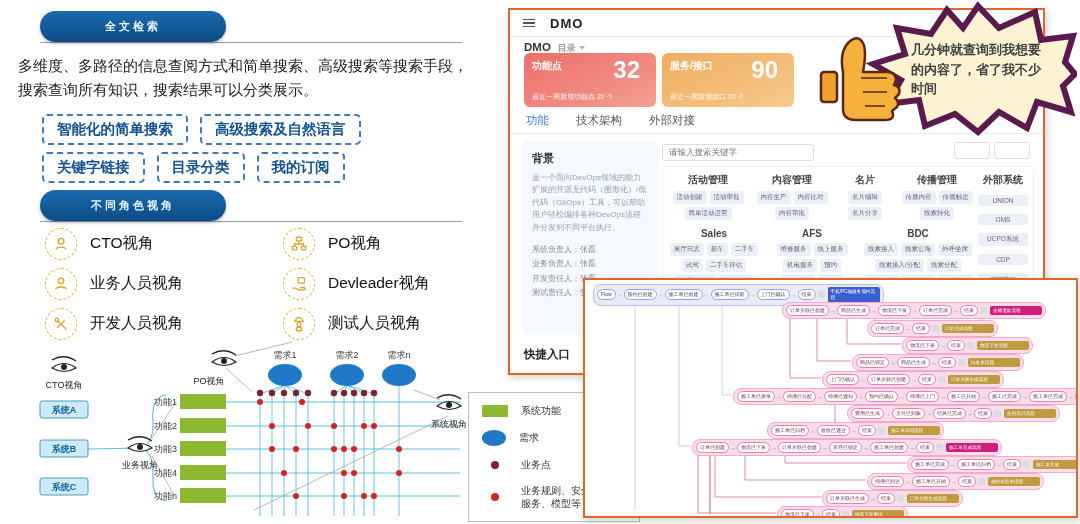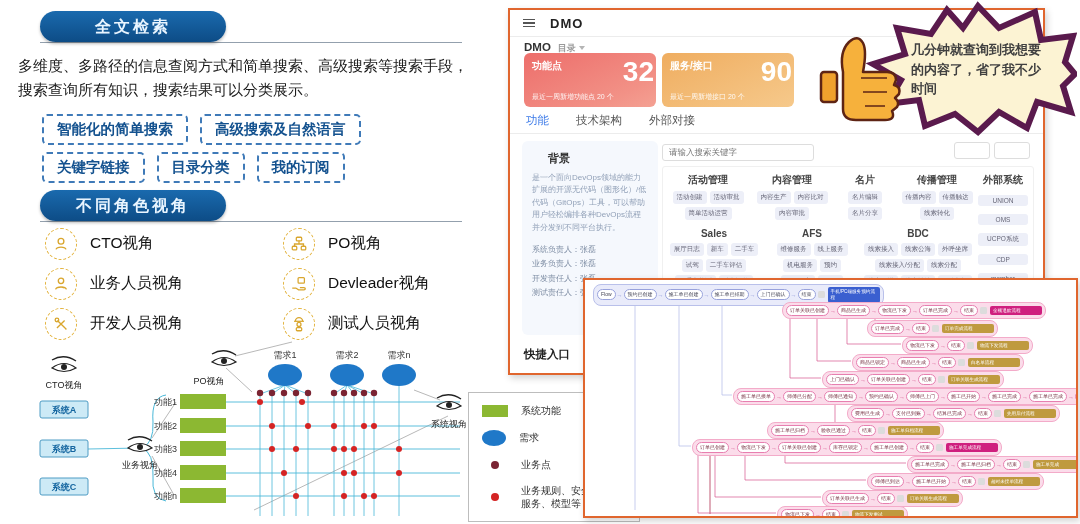--- a/index.html
+++ b/index.html
@@ -3,21 +3,21 @@
 <meta charset="utf-8">
 <style>
   html,body{margin:0;padding:0;background:#fff;}
   body{width:1080px;height:524px;position:relative;overflow:hidden;
        font-family:"Liberation Sans","DejaVu Sans",sans-serif;}
   .abs{position:absolute;}
   
   .pill-row{position:absolute;left:40px;width:422px;height:30px;border-bottom:1.5px solid #93a0ad;}
   .pill{position:absolute;left:0;top:-1px;width:186px;height:31px;border-radius:17px;
         background:linear-gradient(180deg,#1a6aae,#0d4c86);color:#e9f5ff;text-align:center;
-        line-height:31px;font-size:16px;font-weight:bold;letter-spacing:3px;
+        line-height:31px;font-size:11px;font-weight:bold;letter-spacing:3px;
         box-shadow:0 2px 3px rgba(0,0,0,.25);}
   .intro{position:absolute;left:18px;top:54px;width:458px;font-size:15px;line-height:1.62;color:#1b1b1b;margin:0;}
   .tagrow{position:absolute;display:flex;gap:12px;}
   .dtag{border:2px dashed #3f7ab8;border-radius:5px;color:#14528f;font-weight:bold;
         font-family:"Liberation Serif","DejaVu Serif",serif;font-size:14.5px;padding:4px 13px;white-space:nowrap;}
   .roles{position:absolute;left:45px;top:227px;display:grid;grid-template-columns:238px 200px;row-gap:7px;}
   .role{display:flex;align-items:center;gap:13px;height:33px;}
   .ricon{width:30px;height:30px;border:1.6px dashed #e2b23c;border-radius:50%;flex:none;
          display:flex;align-items:center;justify-content:center;color:#d9a62e;}
   .ricon svg{width:18px;height:18px;}
@@ -42,29 +42,29 @@
   .crumb{position:absolute;left:14px;top:31px;font-size:11.5px;font-weight:bold;color:#333;}
   .crumb-sub{font-weight:bold;font-size:9px;color:#9a9a9a;margin-left:7px;}
   .caret{display:inline-block;width:0;height:0;border-left:3px solid transparent;border-right:3px solid transparent;
          border-top:4px solid #b5b5b5;margin-left:3px;vertical-align:middle;}
   .card{position:absolute;top:43px;width:132px;height:54px;border-radius:6px;color:#fff;
         padding:6px 8px;box-sizing:border-box;overflow:hidden;}
   .card-red{left:14px;background:linear-gradient(155deg,#ed6e6b,#f29186 75%,#f4a193);}
   .card-orange{left:152px;background:linear-gradient(155deg,#efad60,#f5c araba);} 
   .card-orange{left:152px;background:linear-gradient(155deg,#efad60,#f6c98b);}
   .card .t{font-size:10px;font-weight:bold;}
-  .card .v{position:absolute;right:2px;top:3px;font-size:28px;font-weight:bold;}
+  .card .v{position:absolute;right:16px;top:3px;font-size:24px;font-weight:bold;}
   .card .n{position:absolute;left:8px;bottom:5px;font-size:7px;opacity:.92;}
   .tabs{position:absolute;left:16px;top:103px;display:flex;gap:27px;font-size:11.5px;color:#555;}
   .tab{padding-bottom:22px;cursor:default;}
   .tab.active{color:#3d7be8;border-bottom:2px solid #3d7be8;}
   .tabline{position:absolute;left:0;right:0;top:123px;border-top:1px solid #ececec;}
   .bgpanel{position:absolute;left:12px;top:131px;width:136px;height:194px;background:#f5f8fd;
            border-radius:6px;box-sizing:border-box;padding:10px 10px;}
-  .bgtitle{font-size:11px;font-weight:bold;color:#333;margin-bottom:6px;margin-left:16px;}
+  .bgtitle{font-size:11px;font-weight:bold;color:#333;margin-bottom:6px;}
   .bgtext{font-size:8px;color:#92a1b8;line-height:1.55;}
   .owners{margin-top:9px;font-size:8px;color:#7d8ca3;line-height:1.8;}
   .syslink{margin-top:6px;text-align:right;font-size:9px;color:#4a7fd6;}
   .quick{position:absolute;left:14px;top:337px;font-size:11.5px;font-weight:bold;color:#222;}
   .rpanel{position:absolute;left:152px;top:131px;width:372px;height:230px;}
   .search{width:152px;height:17px;font-size:8.5px;padding:0 6px;border:1px solid #ddd;border-radius:3px;
           color:#333;box-sizing:border-box;outline:none;font-family:inherit;}
   .ghostbtn{position:absolute;top:1px;width:34px;height:15px;border:1px solid #ddd;border-radius:3px;background:#fff;}
   .gridwrap{position:absolute;left:0;top:25px;right:0;bottom:0;border:1px solid #f0f0f0;border-radius:3px;
             padding:4px;box-sizing:border-box;overflow:hidden;}

